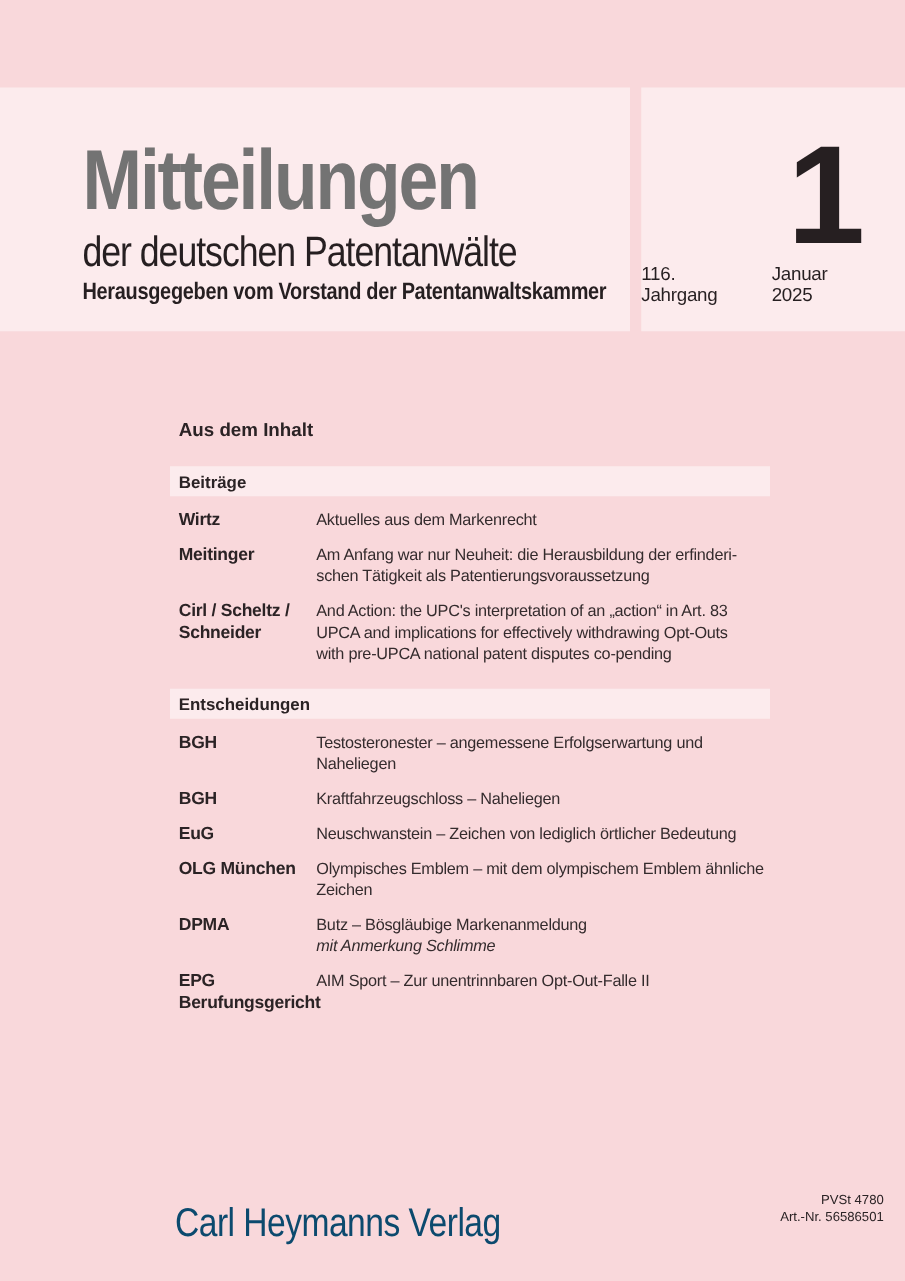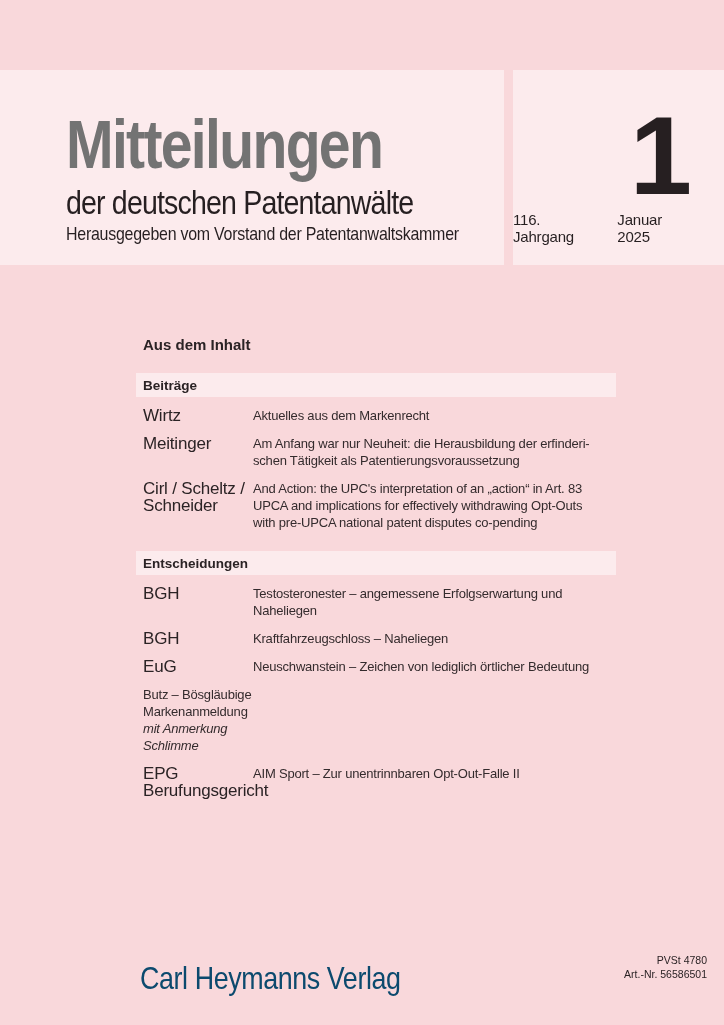--- a/index.html
+++ b/index.html
@@ -39,21 +39,21 @@
     margin-top: 7px;
     font-size: 34px;
     font-weight: 400;
     line-height: 1;
     letter-spacing: -1px;
     color: #261f21;
   }
   .publisher-line {
     margin-top: 5px;
     font-size: 19px;
-    font-weight: 400;
+    font-weight: 700;
     line-height: 1.1;
     letter-spacing: -0.3px;
     color: #261f21;
   }
   .masthead-right {
     position: absolute;
     left: 513px; top: 70px;
     width: 211px; height: 195px;
     background: #fcebed;
   }
@@ -102,22 +102,22 @@
   }
   .rows { margin: 10px 0 0 136px; }
   .row {
     display: grid;
     grid-template-columns: 110px 470px;
     padding-left: 7px;
     margin-bottom: 11px;
   }
   .lines { white-space: pre-line; }
   .author {
-    font-weight: 400;
-    font-size: 17px;
+    font-weight: 700;
+    font-size: 14px;
     line-height: 17px;
     letter-spacing: -0.2px;
     color: #2b2325;
   }
   .title {
     font-size: 13px;
     line-height: 17px;
     letter-spacing: -0.2px;
     color: #342b2d;
   }
@@ -198,20 +198,26 @@
       </div>
       <div class="row">
         <div class="author lines">BGH</div>
         <div class="title lines">Kraftfahrzeugschloss – Naheliegen</div>
       </div>
       <div class="row">
         <div class="author lines">EuG</div>
         <div class="title lines">Neuschwanstein – Zeichen von lediglich örtlicher Bedeutung</div>
       </div>
       <div class="row">
+        <div class="author lines">OLG München</div>
+        <div class="title lines">Olympisches Emblem – mit dem olympischem Emblem ähnliche
+Zeichen</div>
+      </div>
+      <div class="row">
+        <div class="author lines">DPMA</div>
         <div class="title">
           <div class="lines">Butz – Bösgläubige Markenanmeldung</div>
           <div class="note">mit Anmerkung Schlimme</div>
         </div>
       </div>
       <div class="row">
         <div class="author lines">EPG
 Berufungsgericht</div>
         <div class="title lines">AIM Sport – Zur unentrinnbaren Opt-Out-Falle II</div>
       </div>

